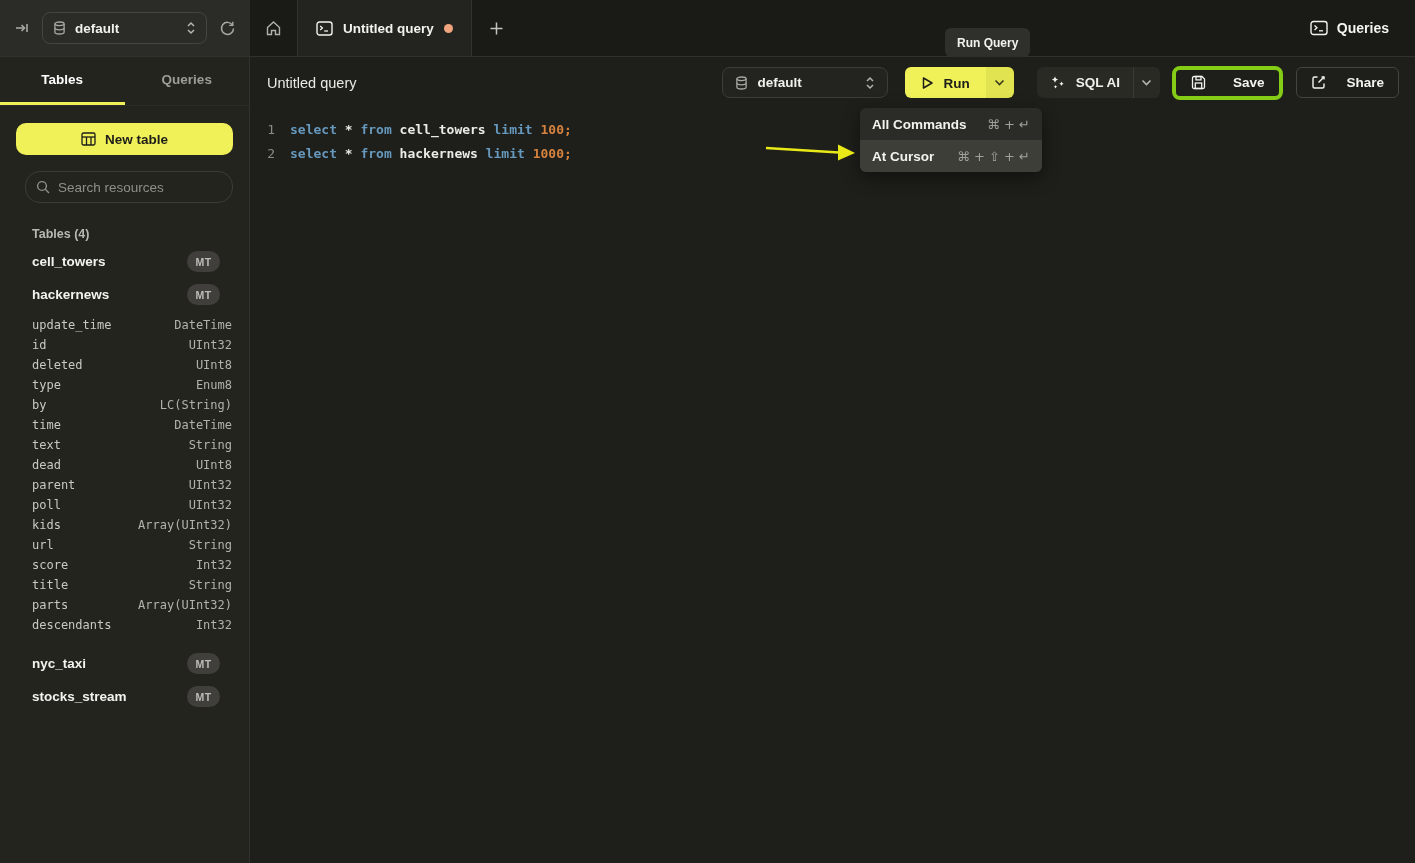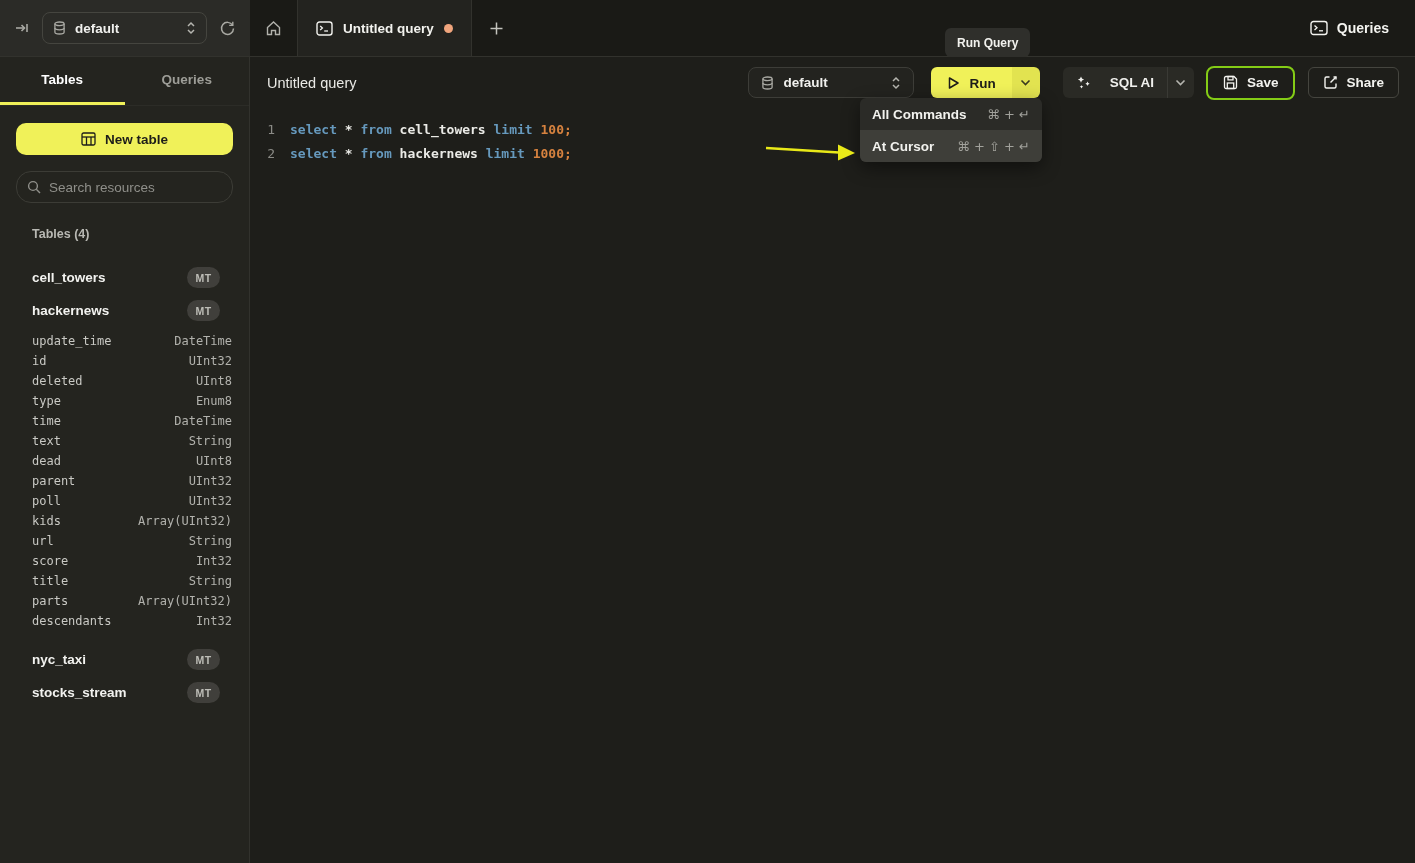--- a/index.html
+++ b/index.html
@@ -25,62 +25,62 @@
   .tab-dot { width:9px; height:9px; border-radius:50%; background:#f0a57d; }
   .plus-tab { width:49px; display:flex; align-items:center; justify-content:center; color:#c4c4be; }
   .topbar-right { margin-left:auto; display:flex; align-items:center; gap:9px; padding-right:26px; color:#f4f4f0; font-weight:600; font-size:14px; }
 
   
   .sidebar { position:absolute; top:57px; left:0; bottom:0; width:250px; background:#24241f; border-right:1px solid #32322d; }
   .sidebar-tabs { height:49px; display:flex; border-bottom:1px solid #2c2c27; }
   .sidebar-tab { flex:1; display:flex; align-items:center; justify-content:center; color:#9d9d97; font-weight:600; cursor:pointer; border-bottom:3px solid transparent; }
   .sidebar-tab.active { color:#ffffff; border-bottom-color:#f0f159; }
   .new-table-btn { margin:17px 16px 0 16px; height:32px; background:#f0f159; border-radius:10px; display:flex; align-items:center; justify-content:center; gap:9px; color:#1d1d19; font-weight:600; cursor:pointer; }
-  .search-box { margin:16px 16px 0 16px; height:32px; border:1px solid #3c3c36; border-radius:15px; display:flex; align-items:center; gap:8px; padding:0 10px; color:#8f8f8a; }
+  .search-box { margin:16px 16px 0 25px; height:32px; border:1px solid #3c3c36; border-radius:15px; display:flex; align-items:center; gap:8px; padding:0 10px; color:#8f8f8a; }
   .search-box input { background:transparent; border:none; outline:none; color:#d5d5d0; font-family:"Liberation Sans",sans-serif; font-size:13.5px; width:100%; }
   .search-box input::placeholder { color:#8f8f8a; }
-  .section-label { margin:24px 16px 20px 32px; color:#b8b8b3; font-size:12.5px; font-weight:600; }
+  .section-label { margin:24px 16px 4px 32px; color:#b8b8b3; font-size:12.5px; font-weight:600; }
   .tbl-row { display:flex; align-items:center; padding:0 29px 0 32px; height:33px; cursor:pointer; }
   .tbl-name { color:#f2f2ef; font-weight:600; }
   .badge { margin-left:auto; background:#403f3b; color:#bdbdb7; border-radius:11px; height:21px; min-width:33px; display:flex; align-items:center; justify-content:center; font-size:10.5px; font-weight:700; letter-spacing:.3px; }
   .engine-line { padding:2px 16px 10px 32px; color:#adada8; font-size:12.5px; }
   .col-row { display:flex; align-items:center; padding:0 17px 0 32px; height:20px; font-family:"DejaVu Sans Mono", monospace; font-size:12px; }
   .col-name { color:#c9c9c4; }
   .col-type { margin-left:auto; color:#b2b2ad; }
   .cols-wrap { padding:4px 0 12px 0; }
 
   
   .main-header { position:absolute; left:251px; right:0; top:57px; height:51px; display:flex; align-items:center; padding:0 16px; }
   .main-title { font-size:14.5px; font-weight:500; color:#e9e9e5; }
   .header-controls { margin-left:auto; display:flex; align-items:center; }
   .hdr-db-select { width:166px; height:31px; border:1px solid #3d3d38; background:#23231f; border-radius:8px; display:flex; align-items:center; gap:9px; padding:0 12px; color:#f0f0ed; font-weight:600; cursor:pointer; }
   .hdr-db-select .updown { margin-left:auto; color:#b5b5af; }
   .run-btn { margin-left:17px; height:31px; border-radius:6px; overflow:hidden; display:flex; cursor:pointer; }
   .run-main { background:#f0f159; color:#1d1d19; font-weight:600; display:flex; align-items:center; gap:9px; padding:16px 16px; }
   .run-chevron { background:#e2e350; width:28px; display:flex; align-items:center; justify-content:center; color:#3a3a20; }
   .sqlai-btn { margin-left:23px; height:31px; background:#2a2a25; border-radius:6px; display:flex; align-items:stretch; cursor:pointer; color:#f0f0ed; font-weight:600; }
-  .sqlai-main { display:flex; align-items:center; gap:18px; padding:0 13px; }
+  .sqlai-main { display:flex; align-items:center; gap:10px; padding:0 13px; }
   .sqlai-chevron { width:27px; display:flex; align-items:center; justify-content:center; border-left:1px solid #3a3a35; color:#b5b5af; }
-  .save-btn { margin-left:12px; height:34px; border:2px solid #84cc16; background:transparent; border-radius:8px; display:flex; align-items:center; gap:9px; padding:0 15px; color:#f4f4f0; font-weight:600; cursor:pointer; }
-  .share-btn { margin-left:13px; height:31px; border:1px solid #45453f; border-radius:6px; display:flex; align-items:center; gap:8px; padding:0 14px; color:#f4f4f0; font-weight:600; cursor:pointer; }
+  .save-btn { margin-left:12px; height:34px; border:4px solid #84cc16; background:transparent; border-radius:8px; display:flex; align-items:center; gap:27px; padding:0 15px; color:#f4f4f0; font-weight:600; cursor:pointer; }
+  .share-btn { margin-left:13px; height:31px; border:1px solid #45453f; border-radius:6px; display:flex; align-items:center; gap:20px; padding:0 14px; color:#f4f4f0; font-weight:600; cursor:pointer; }
 
   
   .editor { position:absolute; left:251px; right:0; top:108px; bottom:0; padding-top:9px; }
   .code-line { display:flex; align-items:center; height:24px; font-family:"DejaVu Sans Mono", monospace; font-size:13px; font-weight:700; }
   .ln { width:24px; text-align:right; margin-right:15px; color:#8b8b86; font-weight:400; }
   .tok-keyword { color:#6699bd; }
   .tok-plain { color:#eaeae6; }
   .tok-table { color:#eaeae6; }
   .tok-number { color:#d6823f; }
 
   
   .tooltip { position:absolute; left:945px; top:28px; height:29px; padding:0 12px; background:#2f2f2b; border-radius:6px; display:flex; align-items:center; color:#f2f2ee; font-size:12px; font-weight:600; z-index:6; }
 
   
-  .run-menu { position:absolute; left:860px; top:98px; width:182px; background:#2b2b27; border-radius:6px; overflow:hidden; box-shadow:0 6px 18px rgba(0,0,0,.45); z-index:5; }
+  .run-menu { position:absolute; left:860px; top:108px; width:182px; background:#2b2b27; border-radius:6px; overflow:hidden; box-shadow:0 6px 18px rgba(0,0,0,.45); z-index:5; }
   .menu-item { height:32px; display:flex; align-items:center; justify-content:space-between; padding:0 12px; cursor:pointer; }
   .menu-item.highlighted { background:#3e3e39; }
   .menu-label { color:#f2f2ee; font-weight:600; font-size:13.5px; white-space:nowrap; }
   .menu-shortcut { color:#a2a29c; font-size:13px; margin-left:10px; white-space:nowrap; font-family:"DejaVu Sans", sans-serif; }
 
   
   .anno-arrow { position:absolute; left:762px; top:139px; z-index:7; pointer-events:none; }
 </style>
 </head>
 <body>
@@ -211,20 +211,24 @@
           <span class="col-name">id</span>
           <span class="col-type">UInt32</span>
         </div>
         <div class="col-row">
           <span class="col-name">deleted</span>
           <span class="col-type">UInt8</span>
         </div>
         <div class="col-row">
           <span class="col-name">type</span>
           <span class="col-type">Enum8</span>
+        </div>
+        <div class="col-row">
+          <span class="col-name">by</span>
+          <span class="col-type">LC(String)</span>
         </div>
         <div class="col-row">
           <span class="col-name">time</span>
           <span class="col-type">DateTime</span>
         </div>
         <div class="col-row">
           <span class="col-name">text</span>
           <span class="col-type">String</span>
         </div>
         <div class="col-row">

